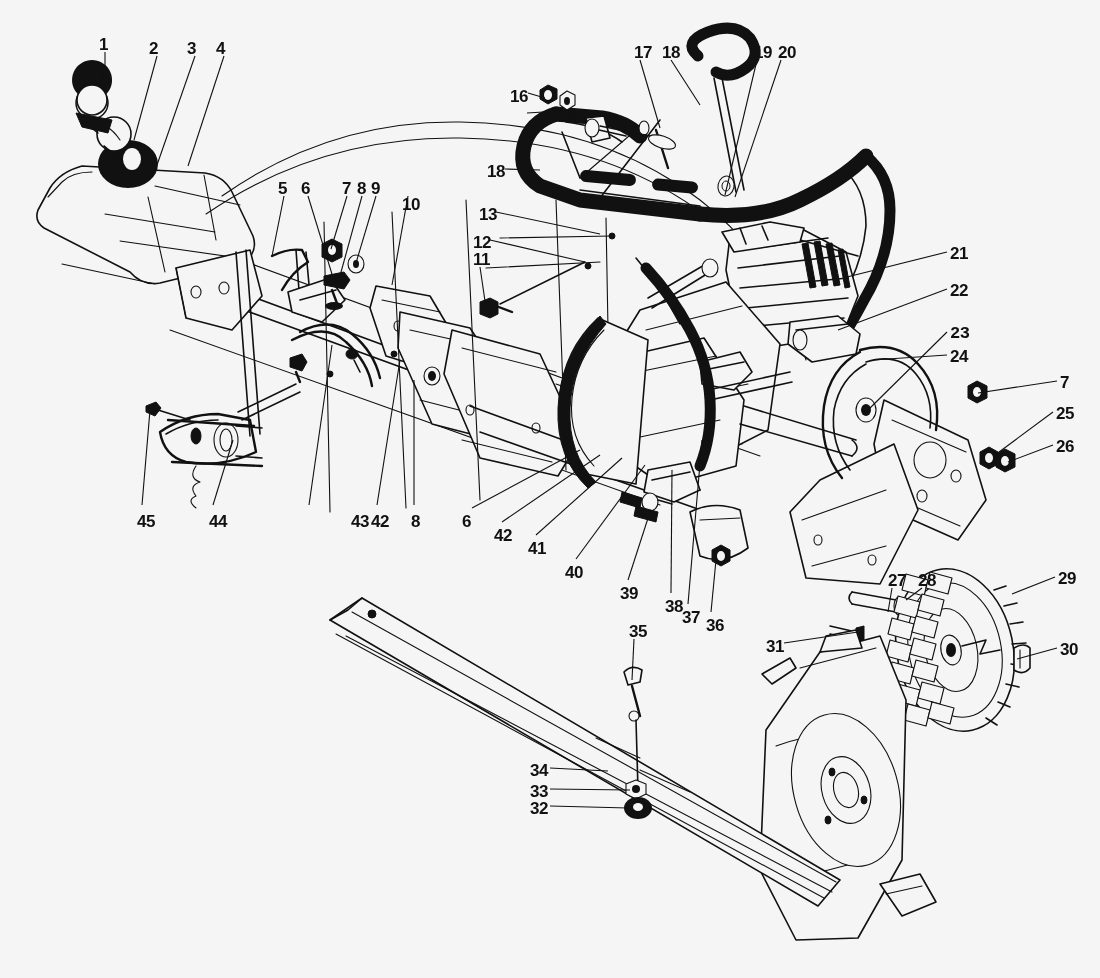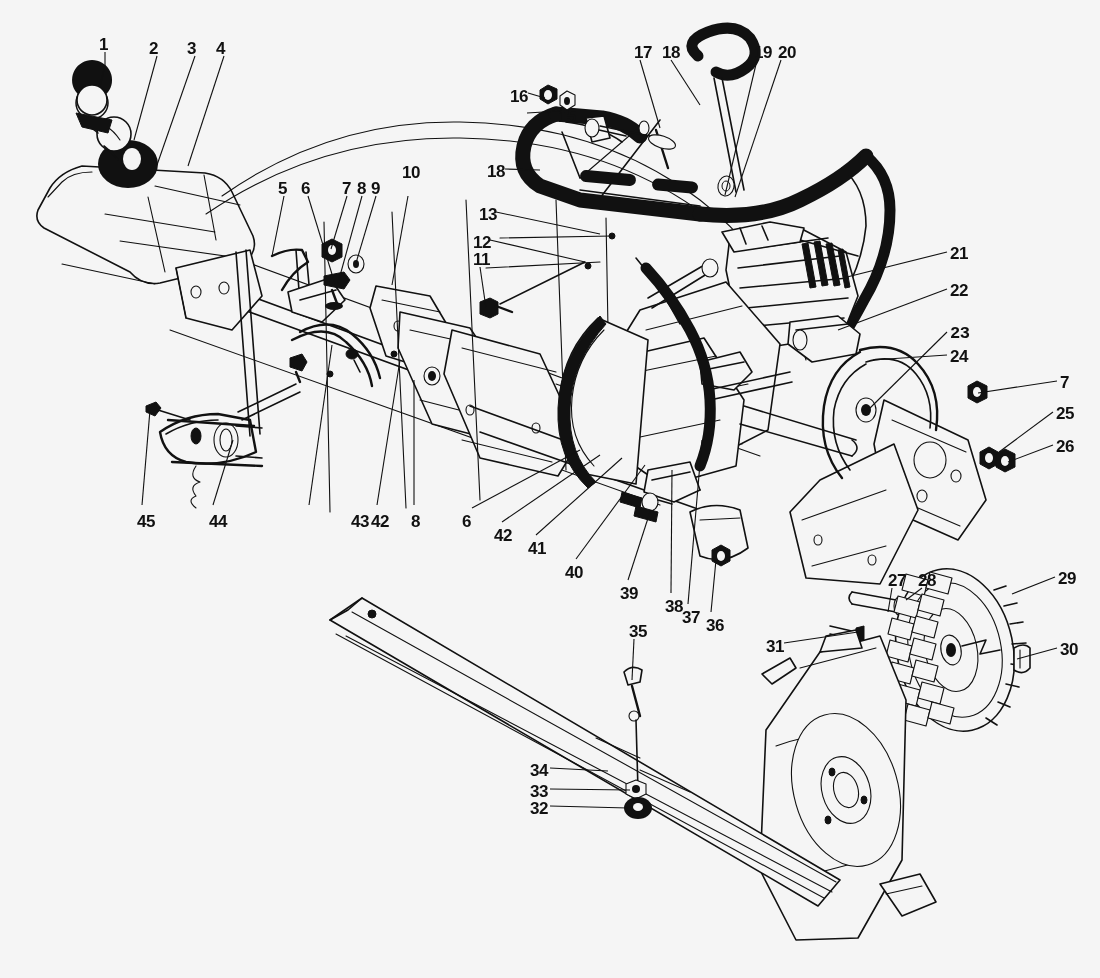--- a/index.html
+++ b/index.html
@@ -469,21 +469,21 @@
   <div id="callout-layer">
       <div class="callout" style="left: 99px; top: 36px;">1</div>
       <div class="callout" style="left: 149px; top: 40px;">2</div>
       <div class="callout" style="left: 187px; top: 40px;">3</div>
       <div class="callout" style="left: 216px; top: 40px;">4</div>
       <div class="callout" style="left: 278px; top: 180px;">5</div>
       <div class="callout" style="left: 301px; top: 180px;">6</div>
       <div class="callout" style="left: 342px; top: 180px;">7</div>
       <div class="callout" style="left: 357px; top: 180px;">8</div>
       <div class="callout" style="left: 371px; top: 180px;">9</div>
-      <div class="callout" style="left: 402px; top: 164px;">10</div>
+      <div class="callout" style="left: 402px; top: 196px;">10</div>
       <div class="callout" style="left: 473px; top: 251px;">11</div>
       <div class="callout" style="left: 473px; top: 234px;">12</div>
       <div class="callout" style="left: 479px; top: 206px;">13</div>
       <div class="callout" style="left: 487px; top: 163px;">18</div>
       <div class="callout" style="left: 510px; top: 108px; margin-left: 48px;">15</div>
       <div class="callout" style="left: 510px; top: 88px;">16</div>
       <div class="callout" style="left: 634px; top: 44px;">17</div>
       <div class="callout" style="left: 662px; top: 44px;">18</div>
       <div class="callout" style="left: 754px; top: 44px;">19</div>
       <div class="callout" style="left: 778px; top: 44px;">20</div>

